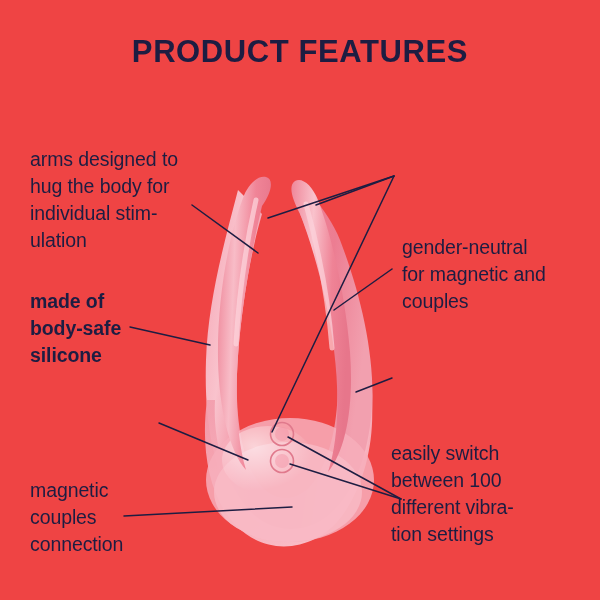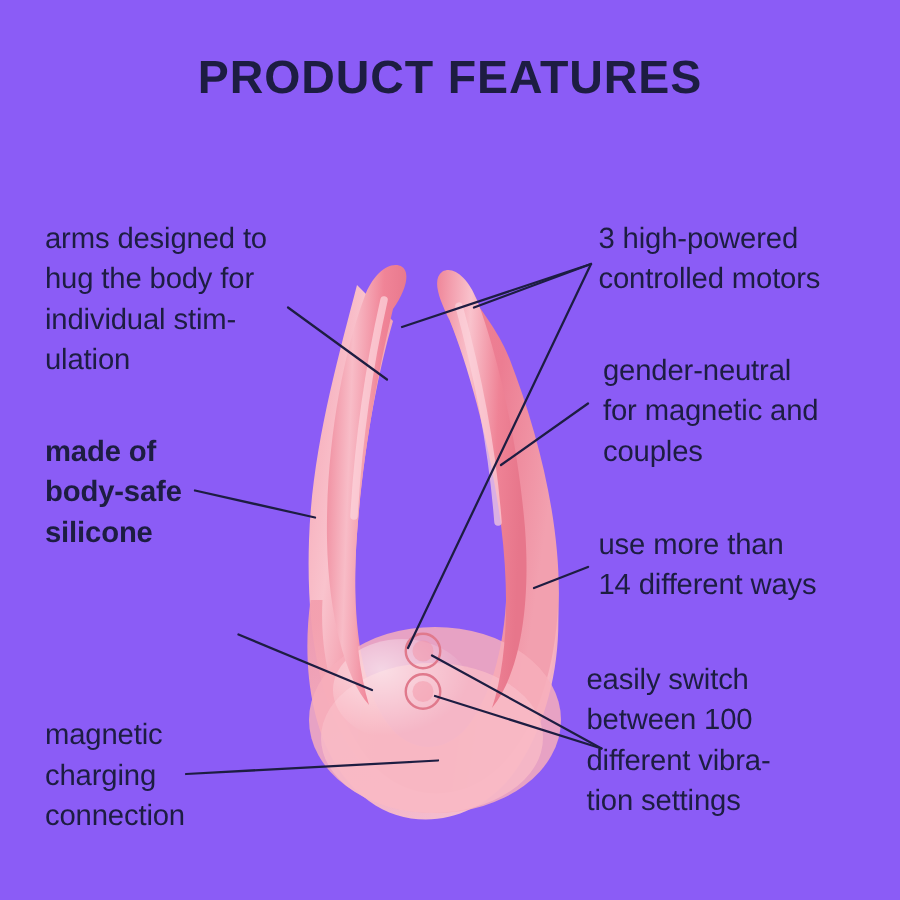--- a/index.html
+++ b/index.html
@@ -8,21 +8,21 @@
     padding: 0;
     background: #ffffff;
   }
   body {
     font-family: "Liberation Sans", sans-serif;
   }
   #page {
     position: relative;
     width: 600px;
     height: 600px;
-    background: #8b5cf6;
+    background: #ef4444;
     overflow: hidden;
   }
   #title {
     position: absolute;
     top: 34px;
     left: 0;
     width: 600px;
     text-align: center;
     font-family: "Liberation Sans", sans-serif;
     font-size: 31px;
@@ -178,31 +178,27 @@
 hug the body for
 individual stim-
 ulation</div>
 
   <div class="callout left" style="left:30px; top:288px; width:180px;font-weight:bold;">made of
 body-safe
 silicone</div>
 
 
   <div class="callout left" style="left:30px; top:477px; width:180px;">magnetic
-charging
+couples
 connection</div>
 
-  <div class="callout right" style="left:399px; top:146px; width:190px;">3 high-powered
-controlled motors</div>
 
   <div class="callout right" style="left:402px; top:234px; width:185px;">gender-neutral
 for magnetic and
 couples</div>
 
-  <div class="callout right" style="left:399px; top:350px; width:190px;">use more than
-14 different ways</div>
 
   <div class="callout right" style="left:391px; top:440px; width:190px;">easily switch
 between 100
 different vibra-
 tion settings</div>
 
 </div>
 
 </body></html>

